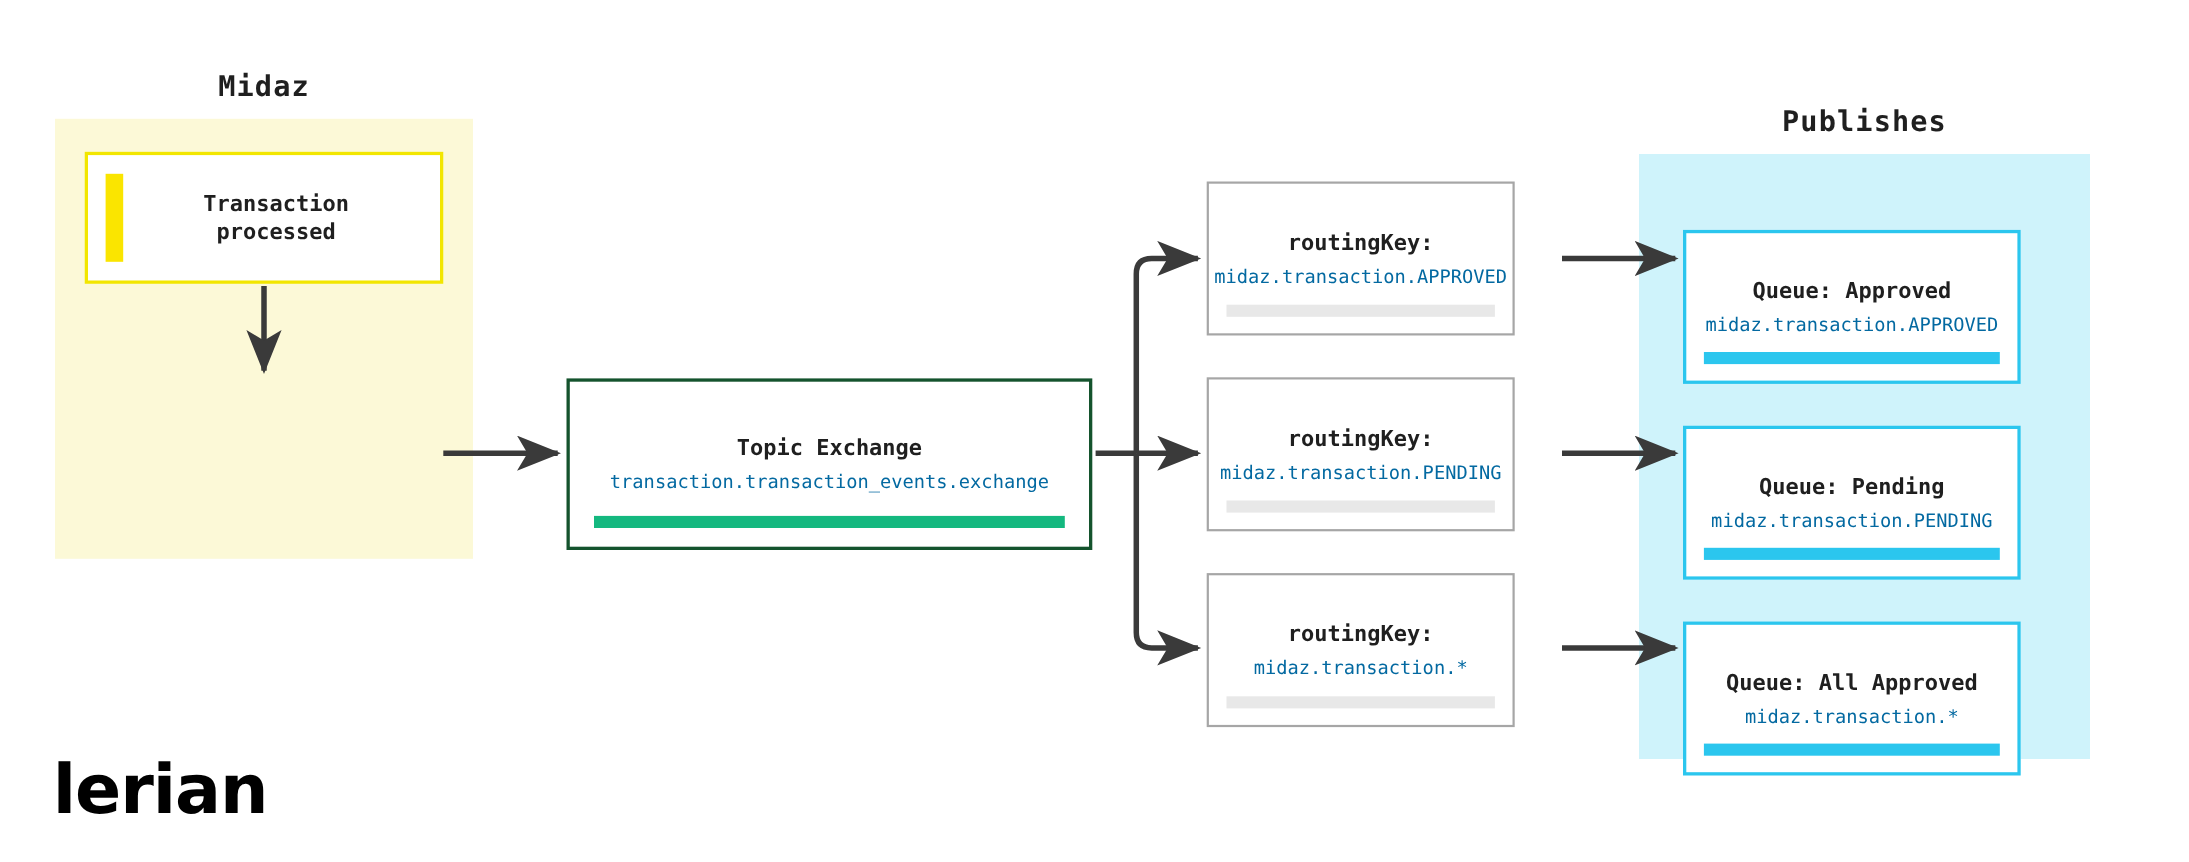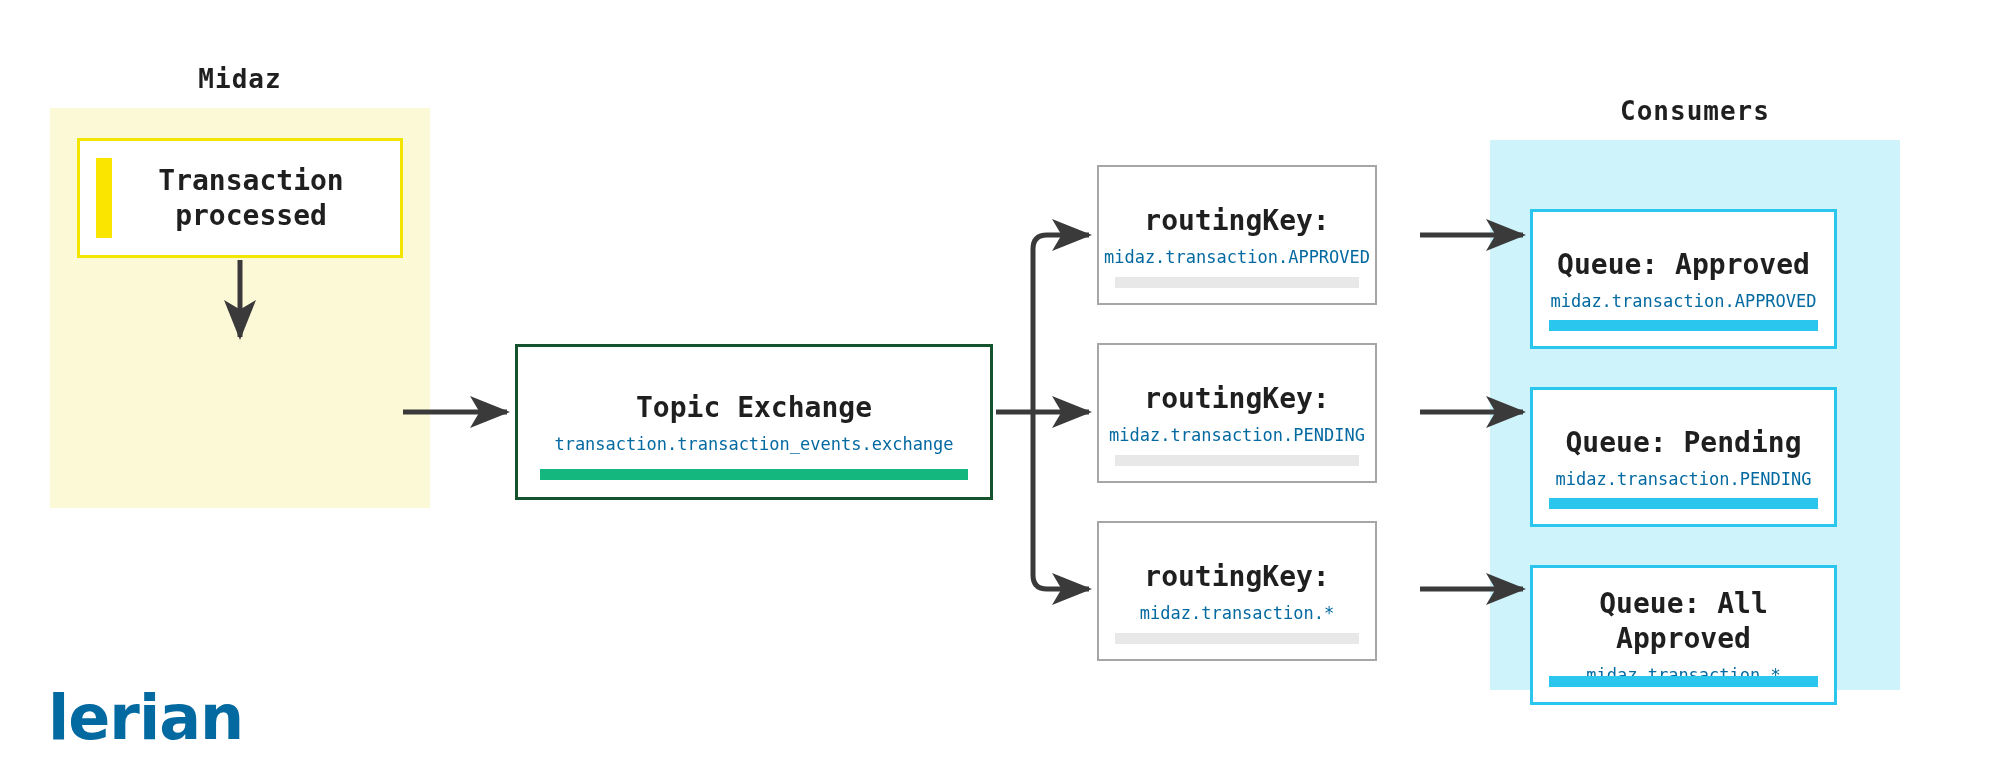--- a/index.html
+++ b/index.html
@@ -66,21 +66,21 @@
     box-sizing: border-box;
     background: #ffffff;
     display: flex;
     flex-direction: column;
     align-items: center;
     justify-content: center;
   }
   .node-title {
     font-family: "DejaVu Sans Mono", "Liberation Mono", monospace;
     font-weight: 700;
-    font-size: 28px;
+    font-size: 20px;
     color: #1f1f1f;
     text-align: center;
     line-height: 1.25;
     white-space: pre-line;
   }
   .node-sub {
     font-family: "DejaVu Sans Mono", "Liberation Mono", monospace;
     font-weight: 400;
     font-size: 17px;
     color: #0369a1;
@@ -172,21 +172,21 @@
 
   
   .logo {
     position: absolute;
     left: 48px;
     top: 687px;
     font-family: "DejaVu Sans", "Liberation Sans", sans-serif;
     font-weight: 700;
     font-size: 62px;
     letter-spacing: -1px;
-    color: #0369a1;
+    color: #000000;
     line-height: 1;
   }
 </style>
 </head>
 <body>
 
 <div id="canvas">
 
   <div class="group-panel group-midaz"></div>
   <div class="group-title title-midaz">Midaz</div>
@@ -214,21 +214,21 @@
     <div class="node-sub">midaz.transaction.PENDING</div>
     <div class="accent-bar rk-accent"></div>
   </div>
   <div class="node rk-box row3">
     <div class="node-title">routingKey:</div>
     <div class="node-sub">midaz.transaction.*</div>
     <div class="accent-bar rk-accent"></div>
   </div>
 
   <div class="group-panel group-consumers"></div>
-  <div class="group-title title-consumers">Consumers</div>
+  <div class="group-title title-consumers">Publishes</div>
 
   <div class="node q-box row1">
     <div class="node-title">Queue: Approved</div>
     <div class="node-sub">midaz.transaction.APPROVED</div>
     <div class="accent-bar q-accent"></div>
   </div>
   <div class="node q-box row2">
     <div class="node-title">Queue: Pending</div>
     <div class="node-sub">midaz.transaction.PENDING</div>
     <div class="accent-bar q-accent"></div>

